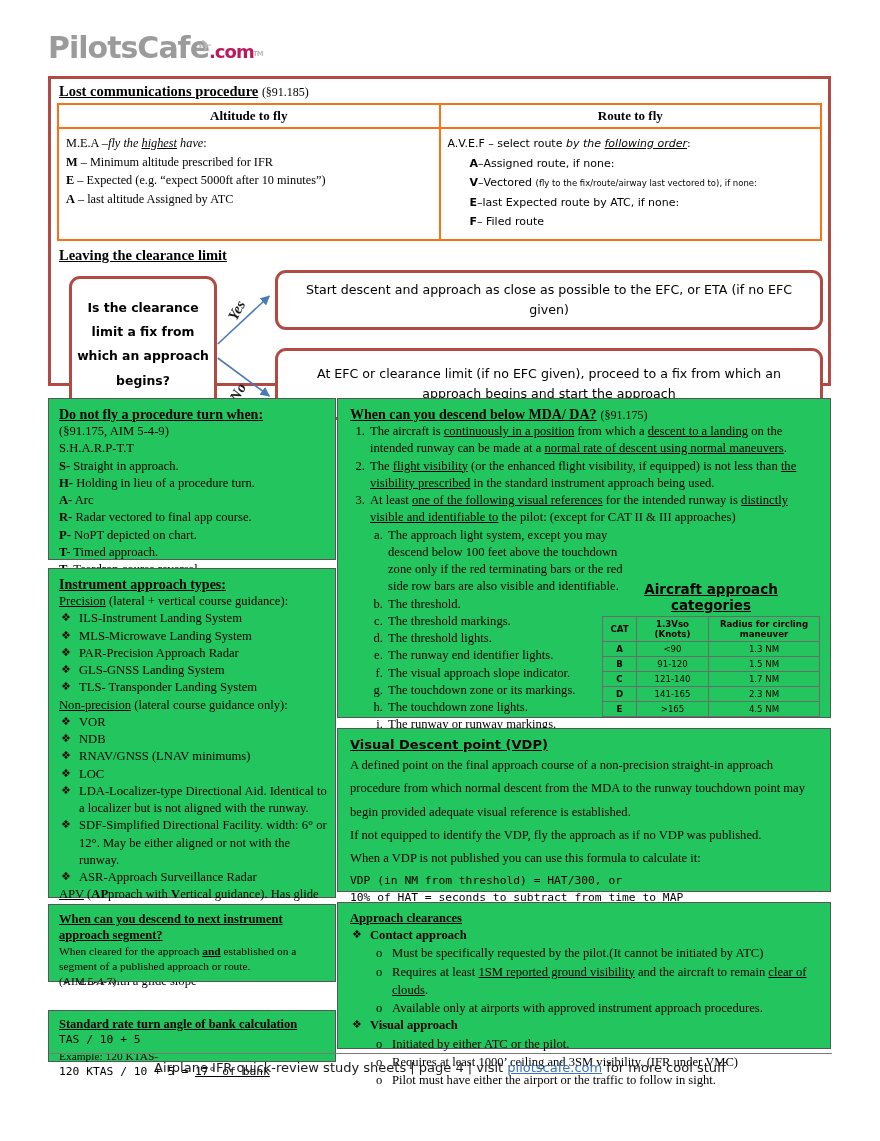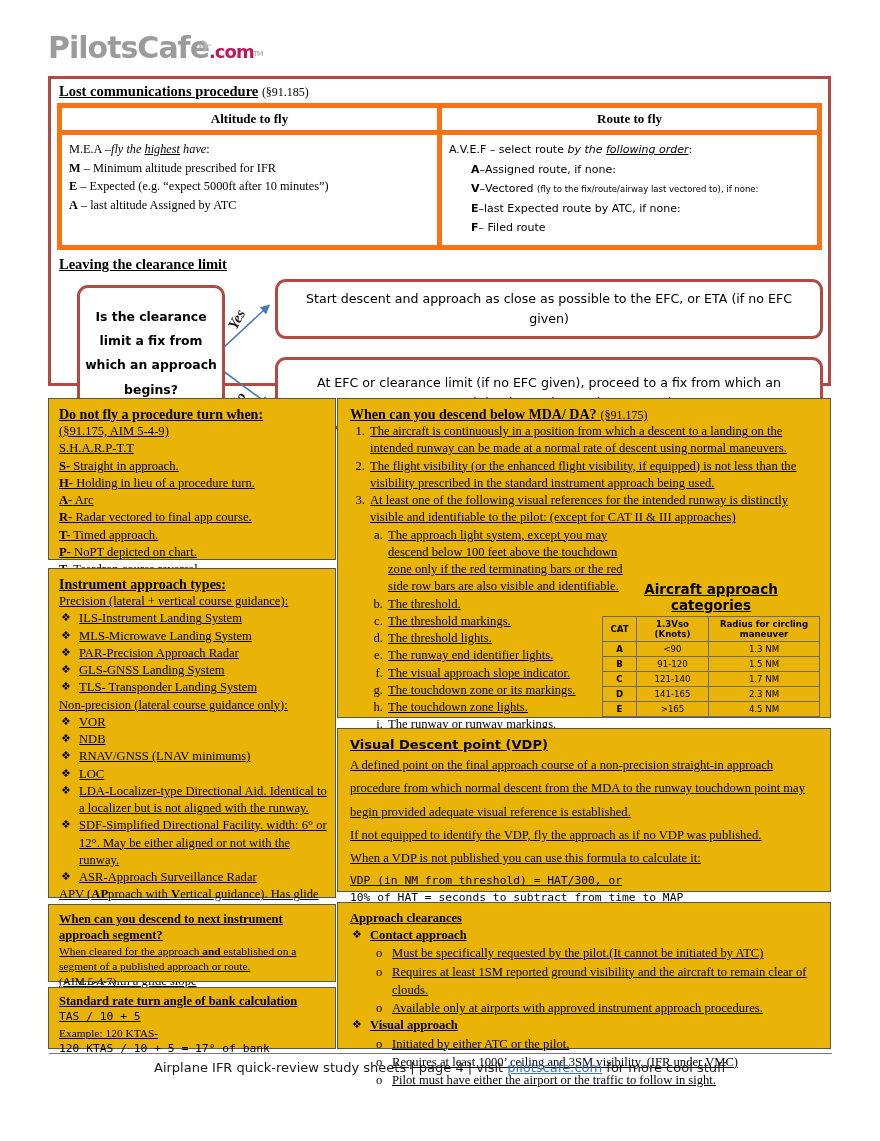--- a/index.html
+++ b/index.html
@@ -35,54 +35,54 @@
     border:3px solid #b04a42;
     background:#fff;
   }
 
   
   .lc-title { padding:4px 6px 2px 8px; font-size:14.5px; }
   .u-bold { font-weight:bold; text-decoration:underline; }
   .lc-title .ref { font-weight:normal; text-decoration:none; font-size:12px; }
 
   table.lc { width:calc(100% - 12px); margin:1px 6px 0 6px; border-collapse:collapse; table-layout:fixed; }
-  table.lc th, table.lc td { border:5px solid #f97316; vertical-align:top; }
+  table.lc th, table.lc td { border:2px solid #f97316; vertical-align:top; }
   table.lc th { text-align:center; font-size:13px; font-weight:bold; padding:3px 0; font-family:"Liberation Serif", serif; }
   table.lc td { padding:5px 7px 7px 7px; font-size:12.3px; line-height:1.52; }
   table.lc td.route { font-family:"DejaVu Sans", sans-serif; font-size:11px; line-height:1.78; }
   .indent1 { padding-left:22px; }
   .tiny { font-size:8.5px; }
   .u { text-decoration:underline;text-align:right; }
 
   
   .cl-title { padding:6px 0 2px 8px; font-size:14.5px; }
   .flow { position:relative; height:165px; margin:0 6px; }
 
   .flow-box {
     position:absolute;
     border:3px solid #b04a42;
     border-radius:11px;
     background:#fff;
     display:flex; align-items:center; justify-content:center;
     text-align:center;
     font-family:"DejaVu Sans", sans-serif;
   }
-  #decision-box { left:20px; top:10px; width:148px; height:137px; }
+  #decision-box { left:12px; top:10px; width:148px; height:137px; }
   #decision-box .dtxt { font-weight:bold; font-size:12.4px; line-height:1.95; }
   #yes-box { left:218px; top:4px; width:548px; height:60px; }
   #no-box  { left:218px; top:82px; width:548px; height:72px; }
   .flow-box .ftxt { font-size:12.6px; line-height:1.55; padding:0 10px; }
 
   .flow-svg { position:absolute; left:0; top:0; width:100%; height:100%; }
   .lbl { position:absolute; font-family:"Liberation Serif", serif; font-weight:bold; font-size:15px; font-style:italic; color:#1a1a1a; }
   #yes-label { left:170px; top:36px; transform:rotate(-62deg); }
   #no-label  { left:172px; top:118px; transform:rotate(-62deg); }
 
   
-  .box { position:absolute; border:1px solid #565656; background:#eab308; padding:6px 8px 6px 10px;text-decoration:underline; }
+  .box { position:absolute; border:1px solid #565656; background:#22c55e; padding:6px 8px 6px 10px; }
   .bt { font-weight:bold; text-decoration:underline; font-size:14px; }
   .bt-sans { font-family:"DejaVu Sans", sans-serif; font-weight:bold; text-decoration:underline; font-size:13px; }
   .ref-n { font-weight:normal; text-decoration:none; font-size:12px; }
 
   .ser { font-family:"Liberation Serif", serif; font-size:12.6px; line-height:1.37; }
   .mono { font-family:"DejaVu Sans Mono", monospace; font-size:11.3px; line-height:1.5; }
   .sml { font-size:11.4px; line-height:1.33; }
 
   ul.plain { list-style:none; margin:0; padding:0; }
   ul.plain li { position:relative; padding-left:20px; }
@@ -203,22 +203,22 @@
 <div class="box" style="left:48px; top:398px; width:288px; height:162px;">
   <div>
     <span class="bt">Do not fly a procedure turn when</span><span class="bt">:</span>
   </div>
   <div class="ser">(§91.175, AIM 5-4-9)</div>
   <div class="ser">S.H.A.R.P-T.T</div>
   <div class="ser"><b>S-</b><span> Straight in approach.</span></div>
   <div class="ser"><b>H-</b><span> Holding in lieu of a procedure turn.</span></div>
   <div class="ser"><b>A-</b><span> Arc</span></div>
   <div class="ser"><b>R-</b><span> Radar vectored to final app course.</span></div>
+  <div class="ser"><b>P-</b><span> NoPT depicted on chart.</span></div>
   <div class="ser"><b>T-</b><span> Timed approach.</span></div>
-  <div class="ser"><b>P-</b><span> NoPT depicted on chart.</span></div>
   <div class="ser"><b>T-</b><span> Teardrop course reversal.</span></div>
 </div>
 
 <div class="box" style="left:48px; top:568px; width:288px; height:330px;">
   <div>
     <span class="bt">Instrument approach types</span><span class="bt">:</span>
   </div>
   <div class="ser">
     <span class="u">Precision</span><span> (lateral + vertical course guidance):</span>
   </div>
@@ -251,21 +251,21 @@
 </div>
 
 <div class="box" style="left:48px; top:904px; width:288px; height:78px;">
   <div class="bt" style="font-size:12.5px; line-height:1.3;">When can you descend to next instrument approach segment?</div>
   <div class="sml">
     <span>When cleared for the approach </span><b class="u">and</b><span> established on a segment of a published approach or route.</span>
   </div>
   <div class="sml">(AIM 5-4-7)</div>
 </div>
 
-<div class="box" style="left:48px; top:987px; width:288px; height:62px;">
+<div class="box" style="left:48px; top:1010px; width:288px; height:52px;">
   <div class="bt" style="font-size:12.5px;">Standard rate turn angle of bank calculation</div>
   <div class="mono">TAS / 10 + 5</div>
   <div class="sml">  Example: 120 KTAS-</div>
   <div class="mono">
     <span> 120 KTAS / 10 + 5 = </span><span class="u">17° of bank</span>
   </div>
 </div>
 
 <div class="box" style="left:337px; top:398px; width:494px; height:320px; padding:6px 10px 6px 12px;">
   <div>

